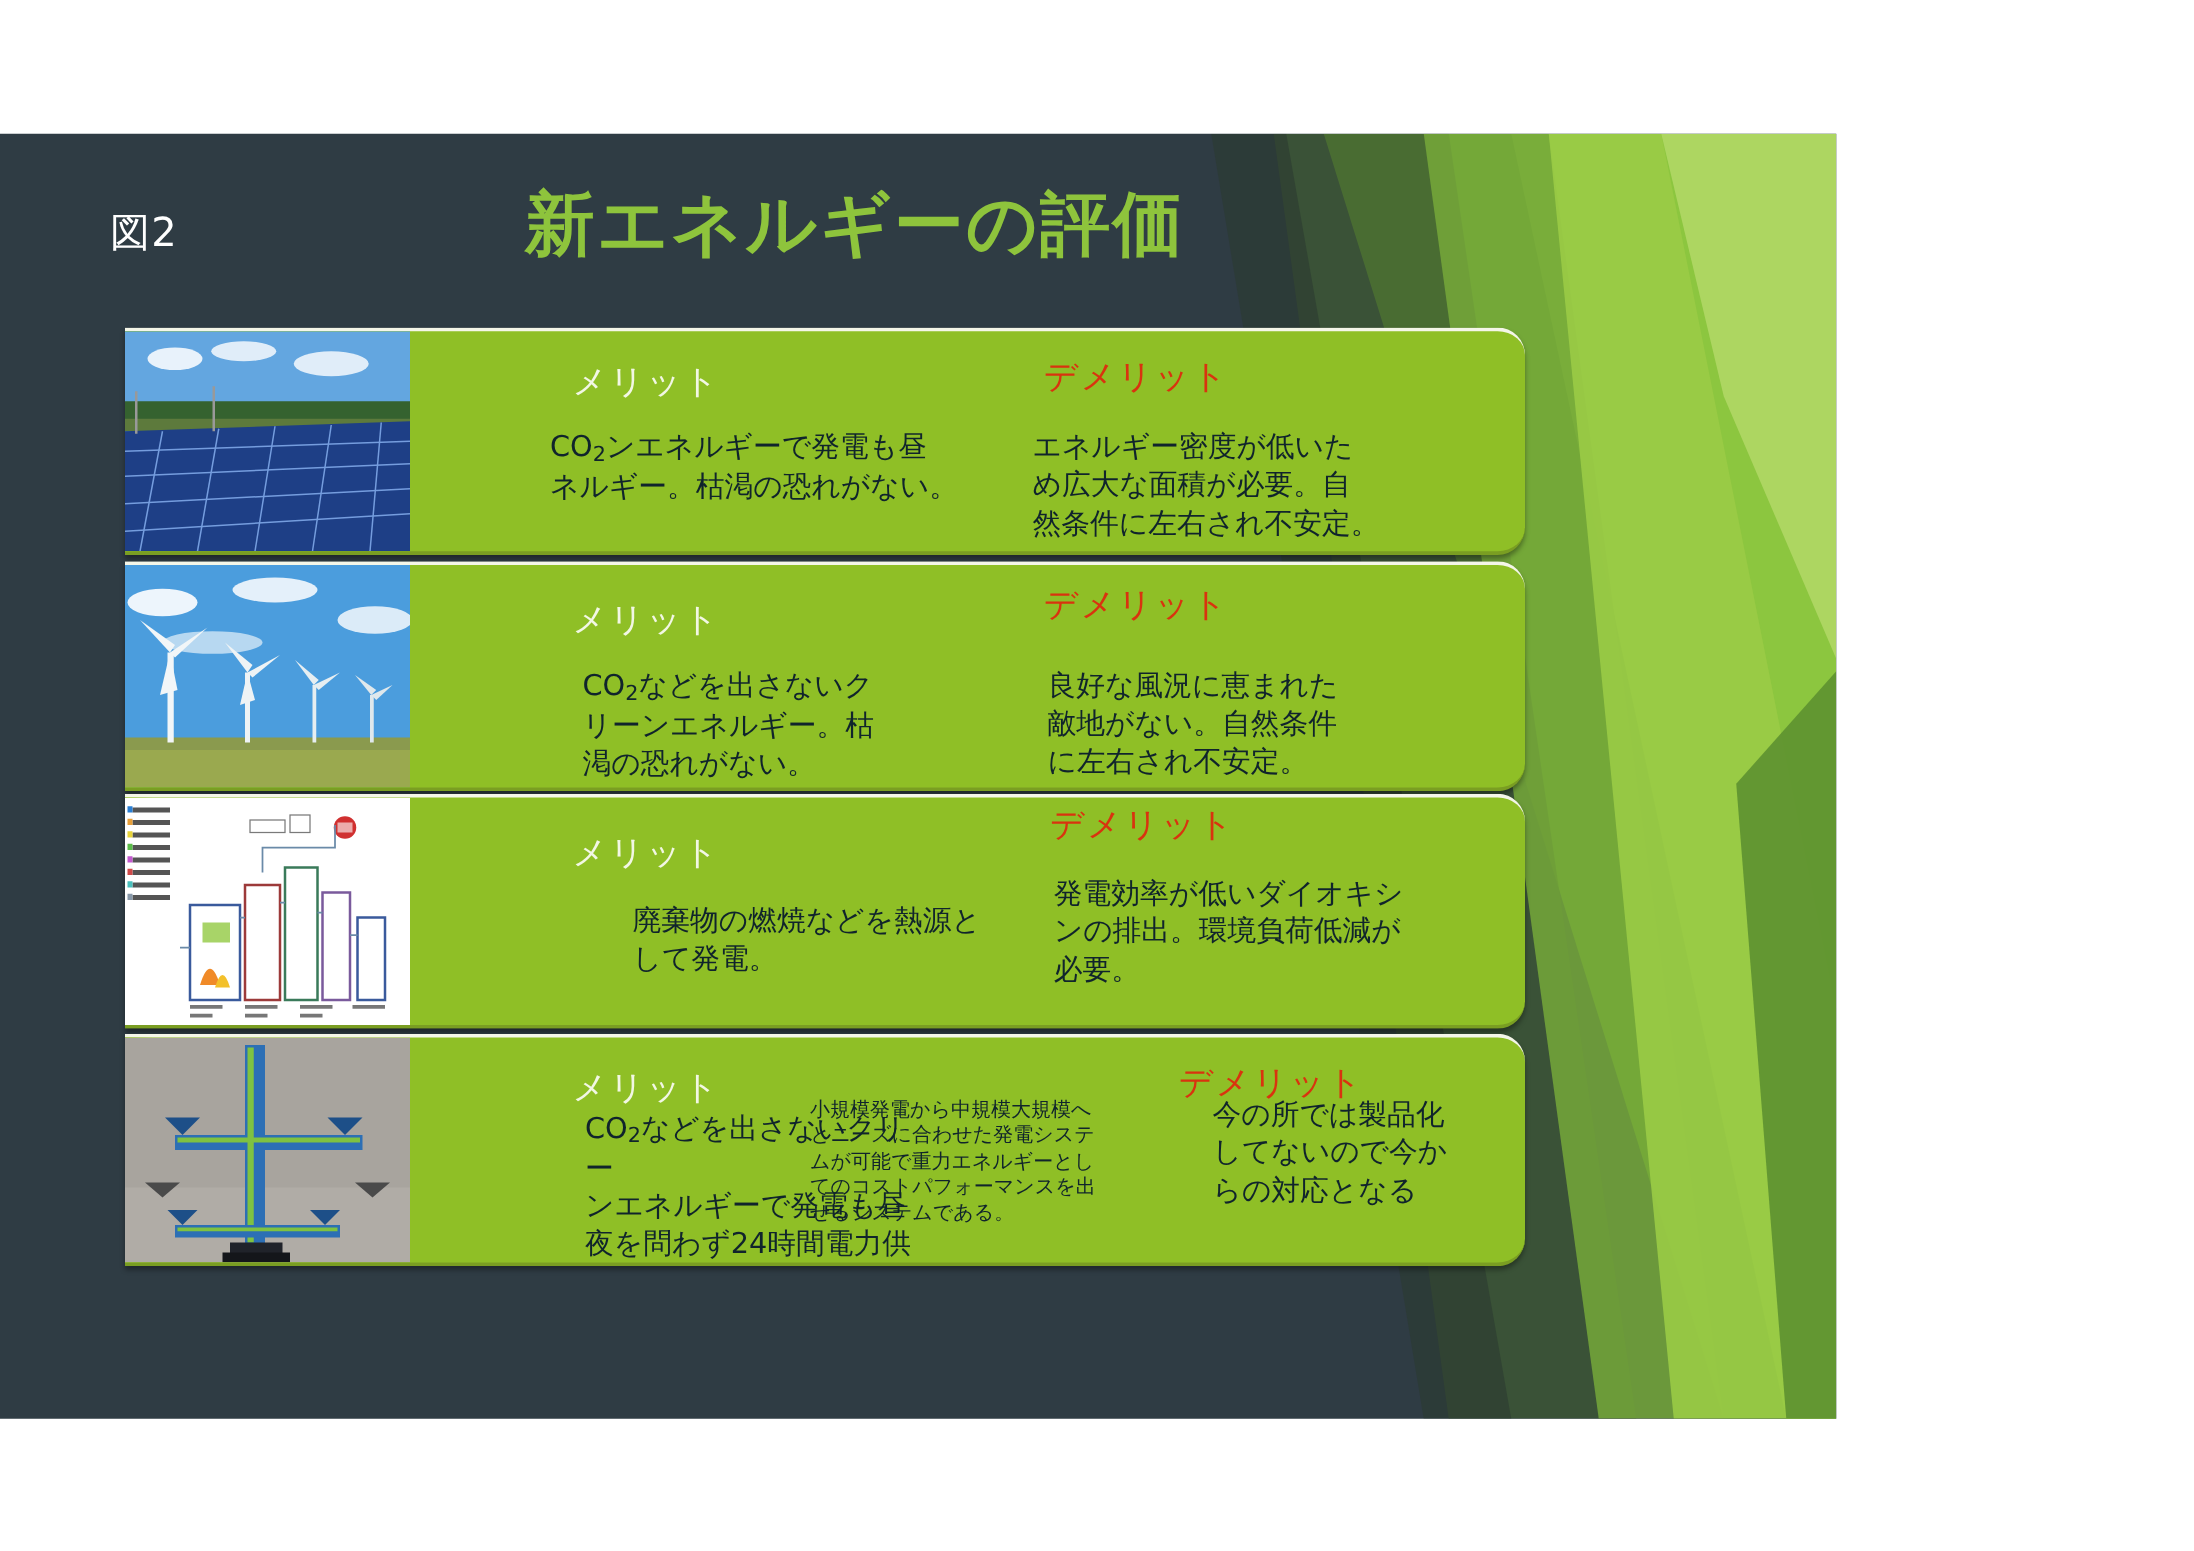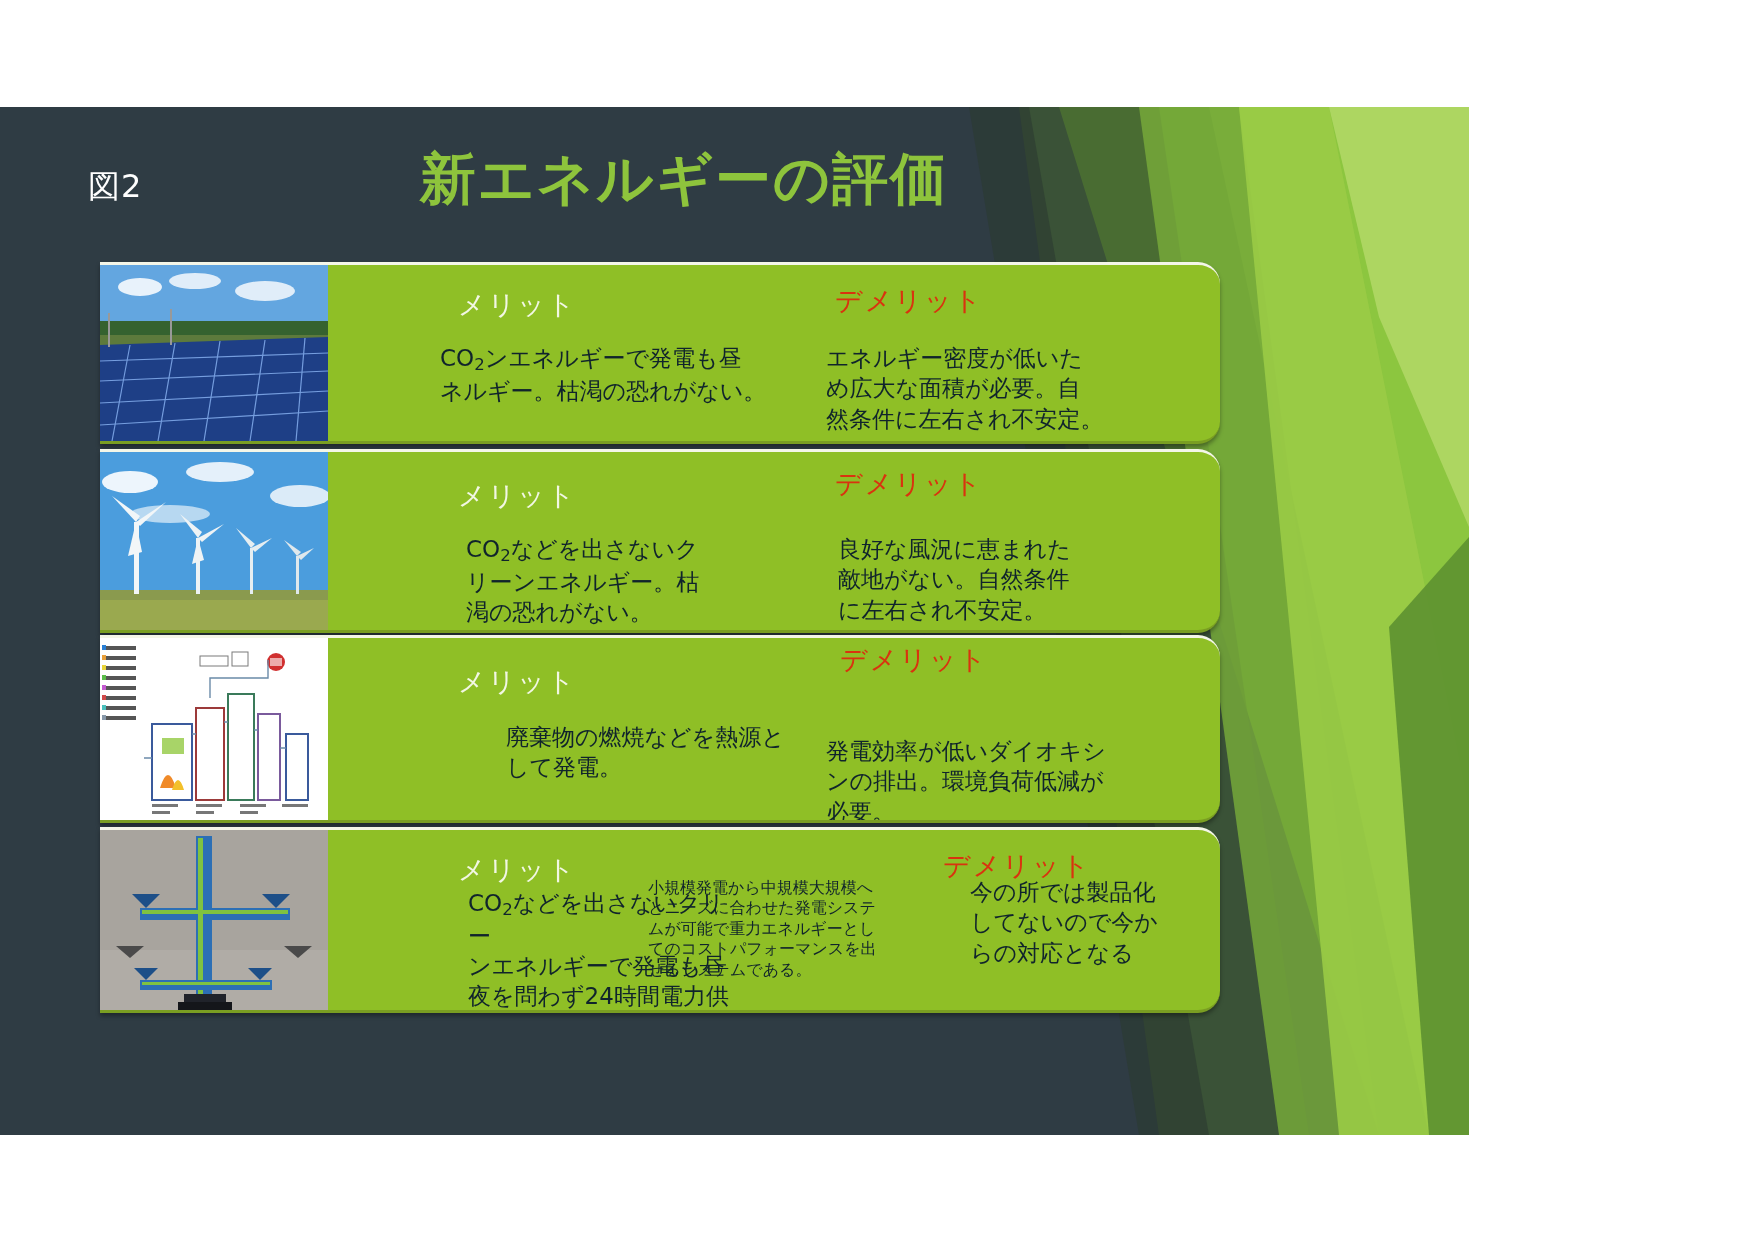--- a/index.html
+++ b/index.html
@@ -242,21 +242,21 @@
           <rect x="52" y="173" width="18" height="3"></rect>
           <rect x="96" y="173" width="18" height="3"></rect>
           <rect x="140" y="173" width="18" height="3"></rect>
         </g>
       </svg>
     </div>
     <div class="col head-merit" style="left:358px;top:26px;">メリット</div>
     <div class="col body-text" style="left:364px;top:84px;width:320px;margin-left:42px;">廃棄物の燃焼などを熱源と
 して発電。</div>
     <div class="col head-demerit" style="left:740px;top:4px;">デメリット</div>
-    <div class="col body-text" style="left:726px;top:62px;width:320px;margin-top:36px;">発電効率が低いダイオキシ
+    <div class="col body-text" style="left:743px;top:62px;width:320px;">発電効率が低いダイオキシ
 ンの排出。環境負荷低減が
 必要。</div>
   </div>
 
   <div class="row row-4">
     <div class="thumb">
       <svg viewBox="0 0 228 180" preserveAspectRatio="none" xmlns="http://www.w3.org/2000/svg">
         <rect width="228" height="180" fill="#9a9692"></rect>
         <rect width="228" height="180" fill="#a8a49e"></rect>
         <rect y="120" width="228" height="60" fill="#b0aca6"></rect>

